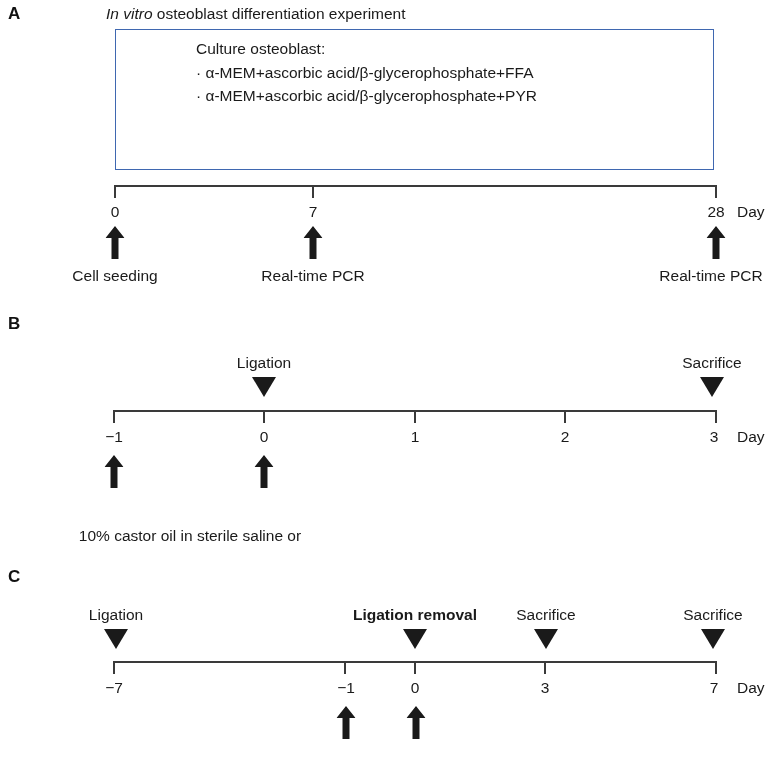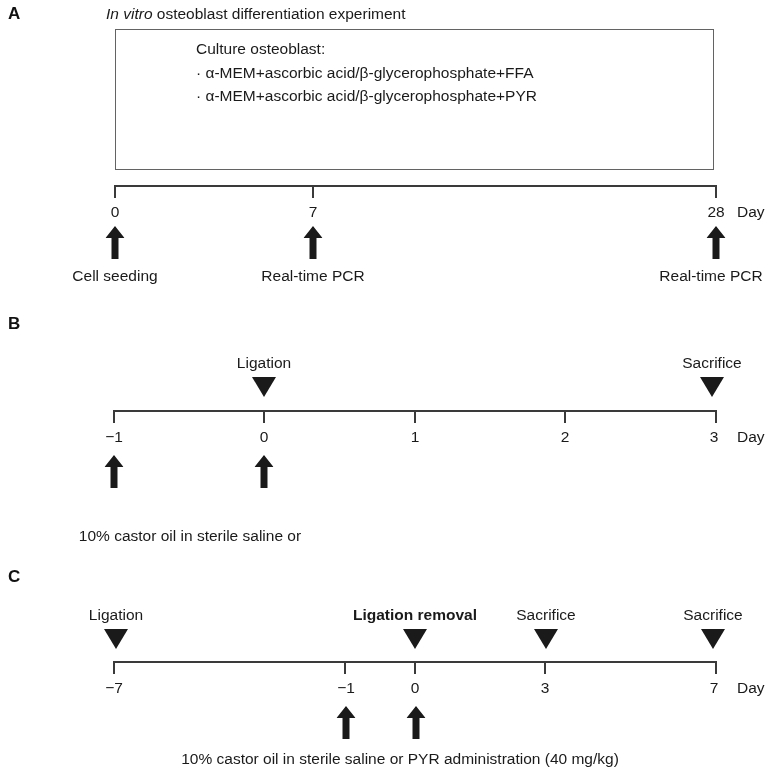--- a/index.html
+++ b/index.html
@@ -234,17 +234,14 @@
     <svg viewBox="0 0 19 33" width="19" height="33" aria-hidden="true">
         <polygon points="9.5,0 19,12 13,12 13,33 6,33 6,12 0,12" fill="#1a1a1a"></polygon>
       </svg>
   </div>
   <div class="abs up-arrow" style="left:416px; top:706px;">
     <svg viewBox="0 0 19 33" width="19" height="33" aria-hidden="true">
         <polygon points="9.5,0 19,12 13,12 13,33 6,33 6,12 0,12" fill="#1a1a1a"></polygon>
       </svg>
   </div>
 
-  <div class="abs caption" style="left:400px; top:746px;">
-    <div>10% castor oil in sterile saline or PYR administration (40 mg/kg)</div>
-  </div>
 
 </div>
 
 </body></html>

